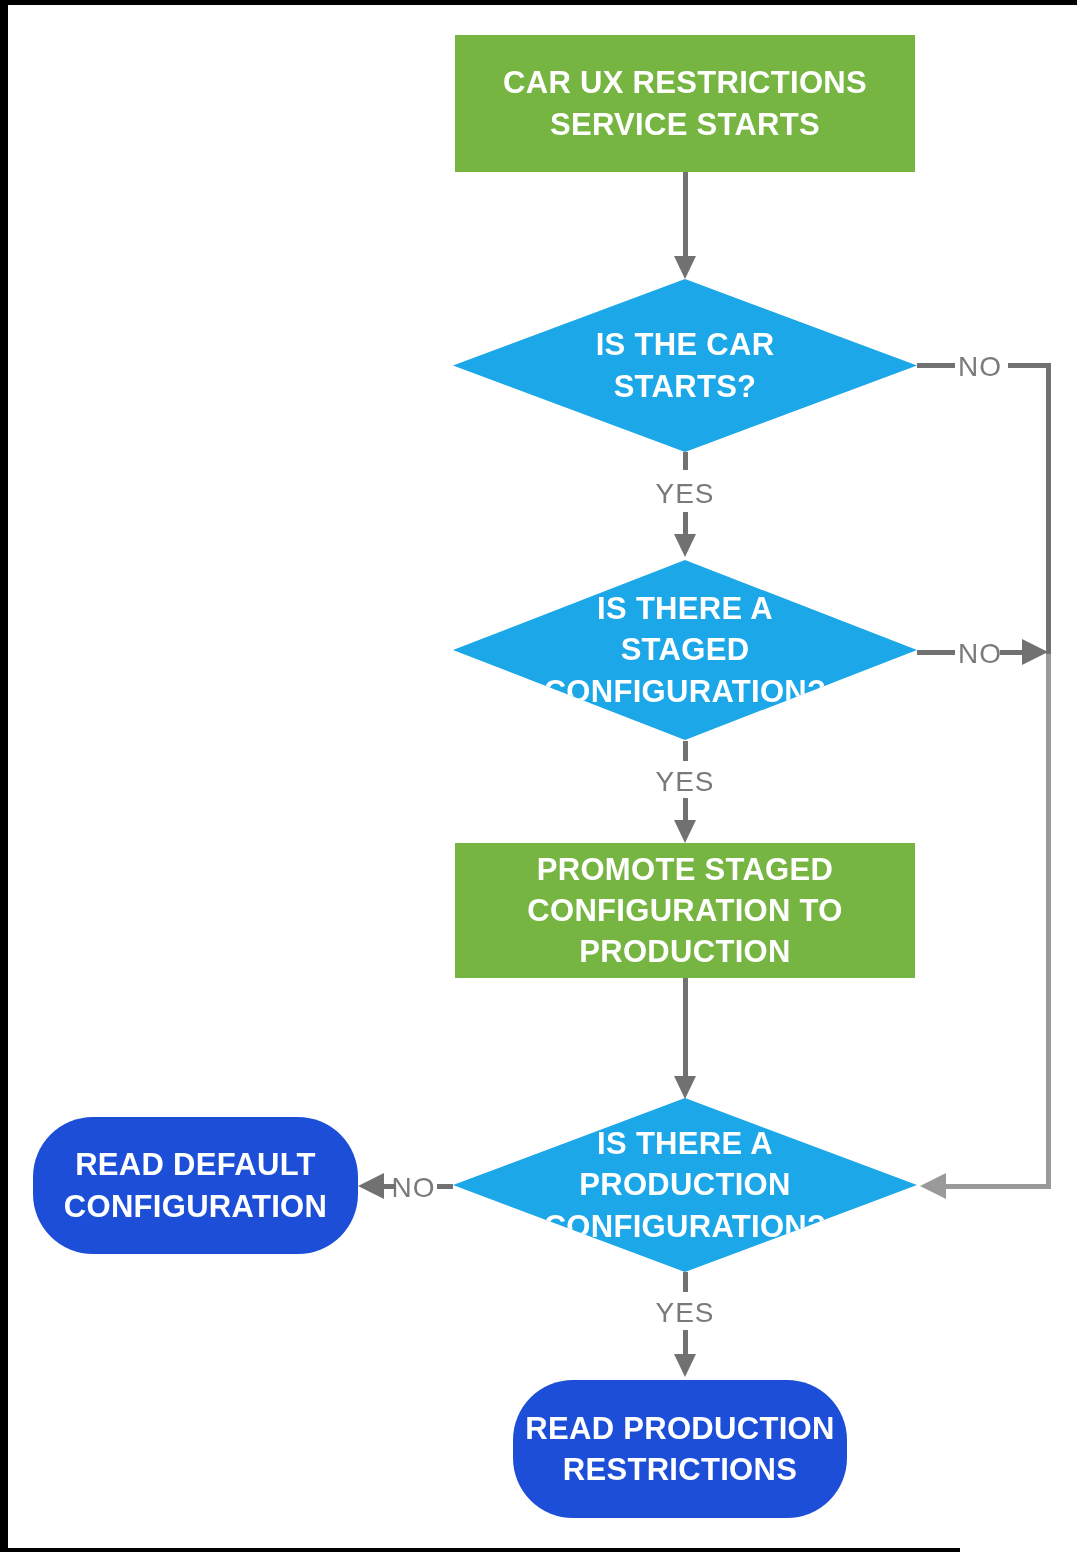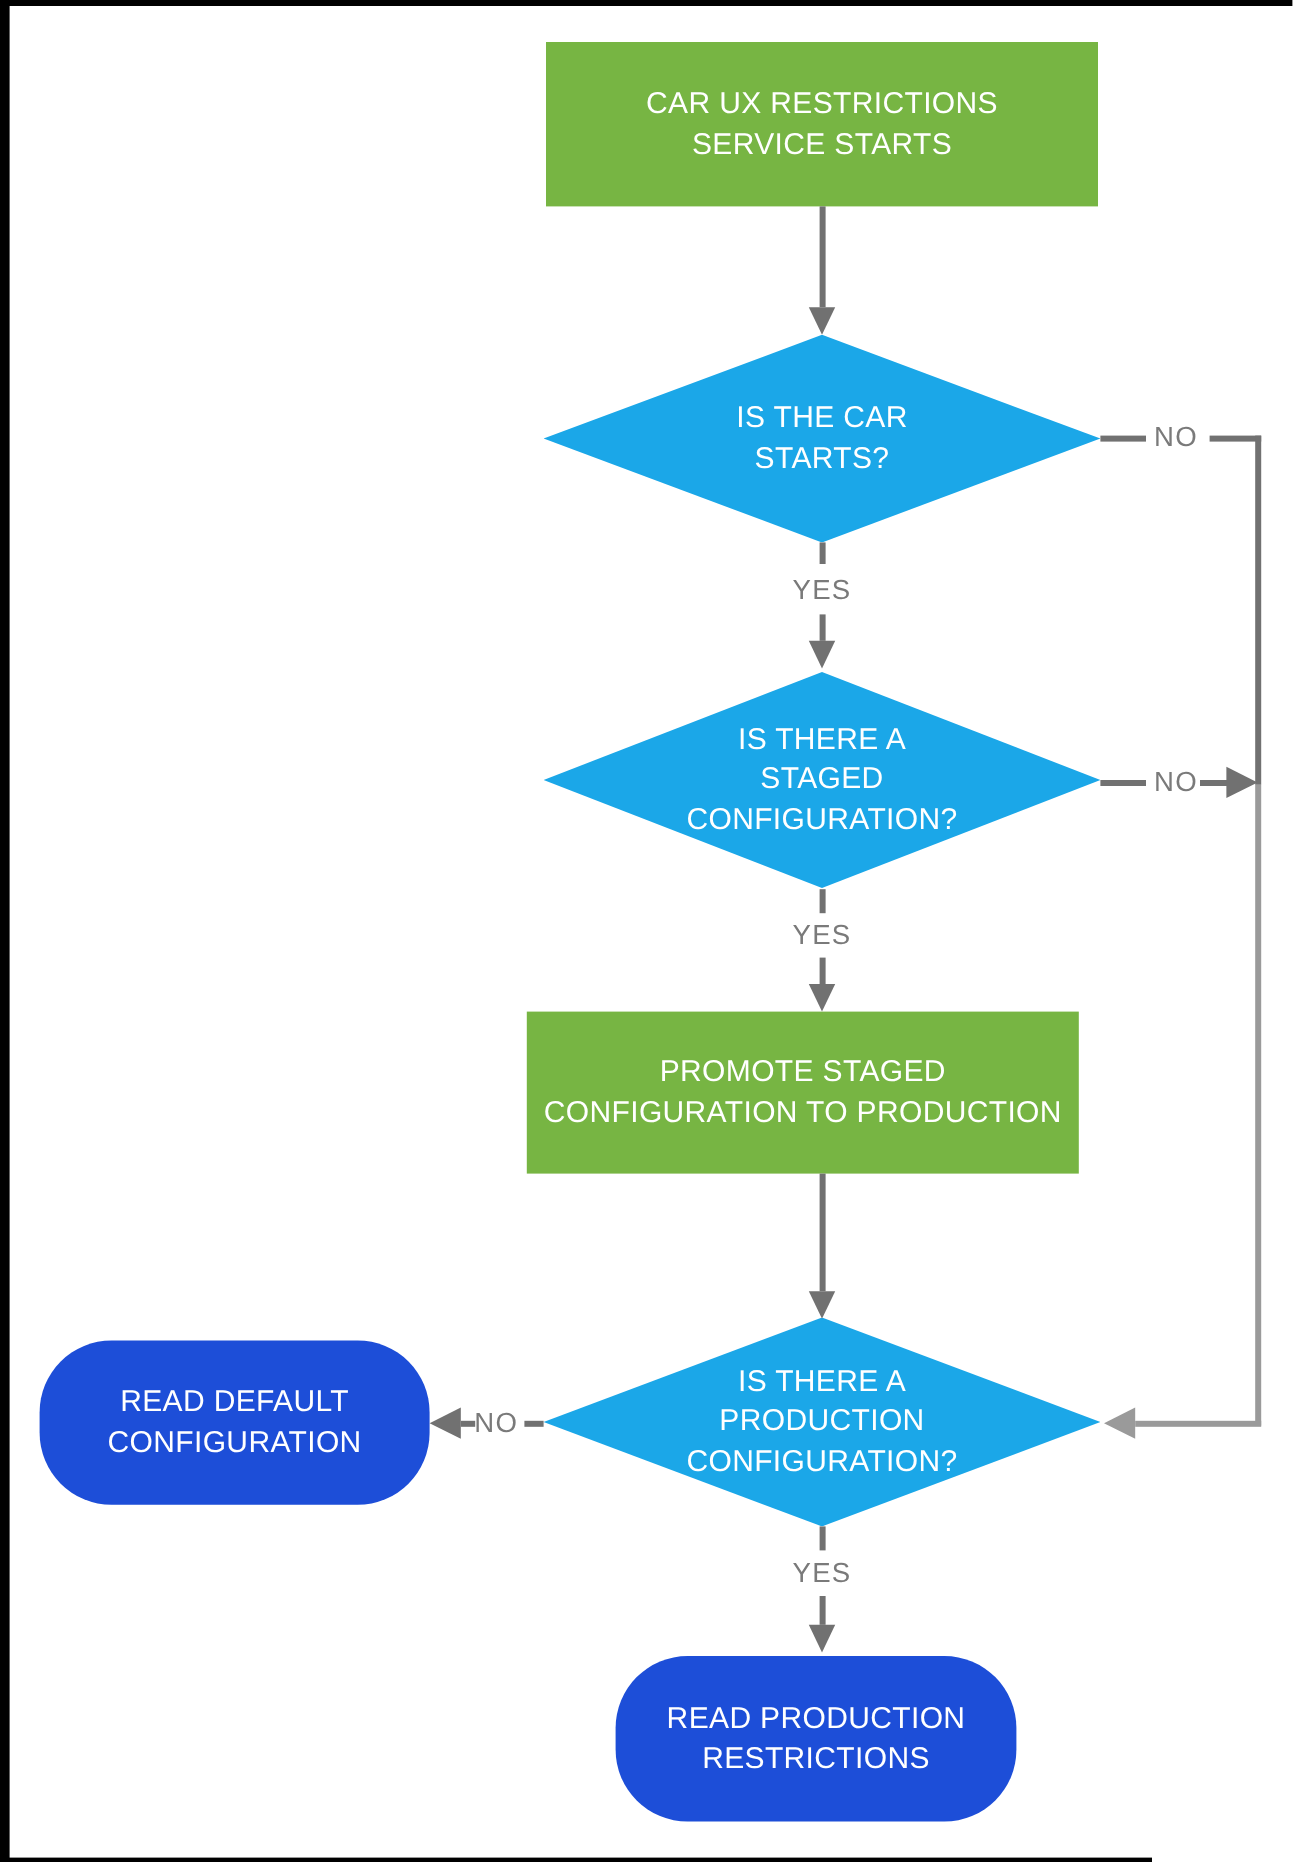--- a/index.html
+++ b/index.html
@@ -21,34 +21,34 @@
   
   .node {
     position: absolute;
     display: flex;
     align-items: center;
     justify-content: center;
     text-align: center;
   }
   .node-label {
     color: #ffffff;
-    font-weight: normal;
-    font-size: 25px;
+    font-weight: bold;
+    font-size: 31px;
     line-height: 1.33;
     white-space: pre-line;
     letter-spacing: 0.3px;
   }
   .process  { background: #77B543; }
   .decision { background: #1BA7E8; clip-path: polygon(50% 0, 100% 50%, 50% 100%, 0 50%); }
   .terminator { background: #1d4ed8; border-radius: 60px; }
 
   #n-start      { left: 455px; top: 35px;   width: 460px; height: 137px; }
   #n-parked     { left: 453px; top: 279px;  width: 464px; height: 173px; }
   #n-staged     { left: 453px; top: 560px;  width: 464px; height: 180px; }
-  #n-promote    { left: 439px; top: 843px;  width: 460px; height: 135px; align-items: center; }
+  #n-promote    { left: 455px; top: 843px;  width: 460px; height: 135px; align-items: center; }
   #n-production { left: 453px; top: 1098px; width: 464px; height: 174px; }
   #n-default    { left: 33px;  top: 1117px; width: 325px; height: 137px; }
   #n-readprod   { left: 513px; top: 1380px; width: 334px; height: 138px; }
 
   
   .edge { position: absolute; background: #717171; }
   .edge.light { background: #9A9A9A; }
 
   .arrow-down, .arrow-left, .arrow-right { position: absolute; width: 0; height: 0; }
   .arrow-down {
@@ -65,21 +65,21 @@
   .arrow-right {
     border-top: 13px solid transparent;
     border-bottom: 13px solid transparent;
     border-left: 26px solid #717171;
   }
 
   
   .edge-label {
     position: absolute;
     color: #7A7A7A;
-    font-size: 23px;
+    font-size: 28px;
     letter-spacing: 1px;
     text-align: center;
     white-space: nowrap;
   }
 </style>
 </head>
 <body>
 
 <div class="canvas">
 

